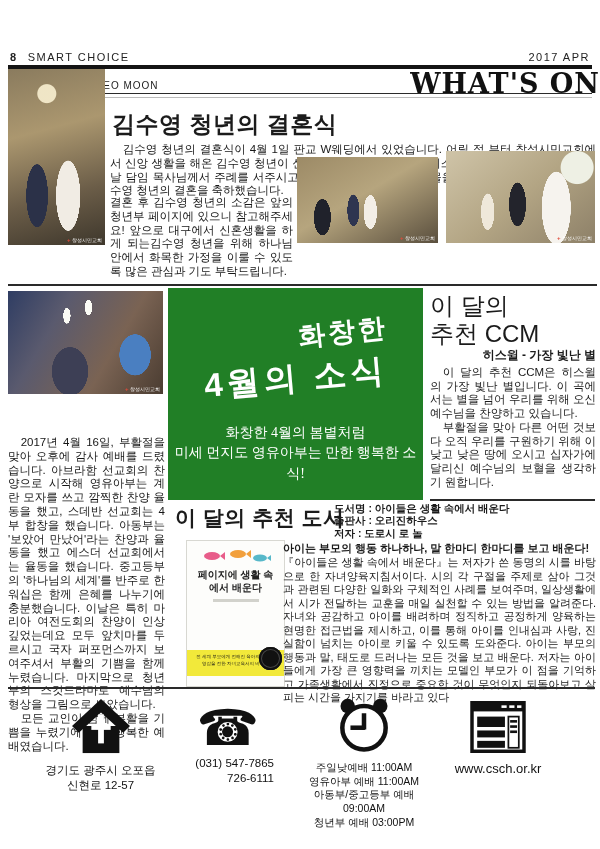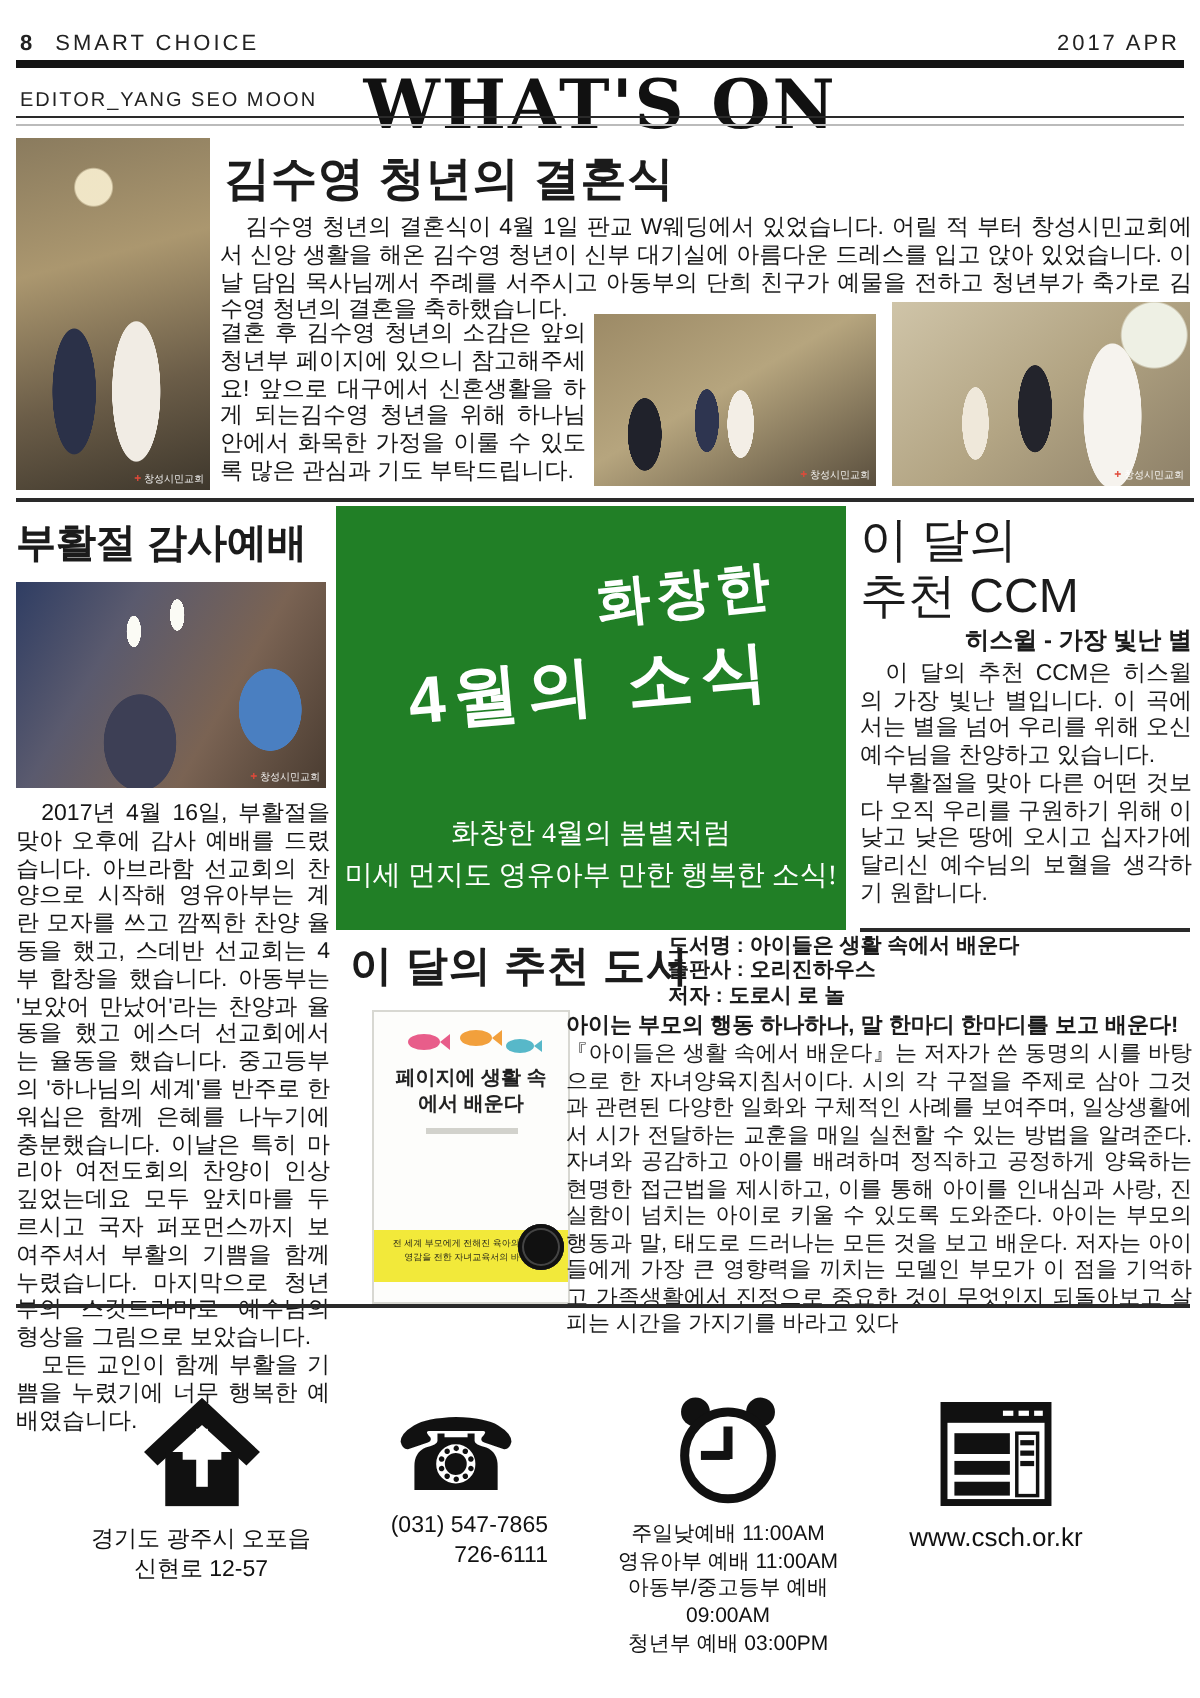--- a/index.html
+++ b/index.html
@@ -1,29 +1,29 @@
 <!DOCTYPE html>
 <html><head>
 <meta charset="utf-8">
 <style>
   html,body{margin:0;padding:0;background:#e9e9e9;}
   .page{
     position:relative;width:600px;height:849px;margin:0 auto;background:#ffffff;
     font-family:"Liberation Sans","DejaVu Sans",sans-serif;color:#1b1b1b;overflow:hidden;
   }
-  .abs{position:absolute;}
+  .abs{position:absolute;margin-top:35px;}
   
   .hdr-brand{top:16px;left:10px;font-size:11px;letter-spacing:1.5px;color:#222;}
   .hdr-brand b{margin-right:10px;}
   .hdr-issue{top:16px;right:10px;font-size:11px;letter-spacing:1.5px;color:#222;}
   .rule-thick{top:30px;left:8px;right:8px;height:4px;background:#141414;}
   .hdr-editor{top:45px;left:10px;font-size:10px;letter-spacing:1px;color:#222;}
-  .masthead{top:33px;left:0;width:100%;text-align:center;
+  .masthead{top:33px;left:0;width:100%;text-align:right;
     font-family:"DejaVu Serif","Liberation Serif",serif;font-weight:bold;
-    font-size:34px;letter-spacing:1px;color:#111;}
+    font-size:27px;letter-spacing:1px;color:#111;}
   .rule-double{top:58px;left:8px;right:8px;height:3px;border-top:1.5px solid #2a2a2a;border-bottom:1px solid #bbb;}
   
   .body-txt{font-size:11.5px;line-height:1.2;text-align:justify;color:#161616;}
   .indent{text-indent:1.1em;}
   h1,h2,h3,p{margin:0;}
   
   .photo{position:absolute;overflow:hidden;}
   .photo .wm{position:absolute;right:3px;bottom:2px;font-size:5px;line-height:1;color:rgba(255,255,255,.9);white-space:nowrap;}
   .photo .wm .cross{color:#e04a3a;font-weight:bold;font-size:6px;}
   .photo-a{left:8px;top:69px;width:97px;height:176px;
@@ -136,21 +136,21 @@
   <div class="abs body-txt e-body">
     <p class="indent">2017년 4월 16일, 부활절을 맞아 오후에 감사 예배를 드렸습니다. 아브라함 선교회의 찬양으로 시작해 영유아부는 계란 모자를 쓰고 깜찍한 찬양 율동을 했고, 스데반 선교회는 4부 합창을 했습니다. 아동부는 '보았어 만났어'라는 찬양과 율동을 했고 에스더 선교회에서는 율동을 했습니다. 중고등부의 '하나님의 세계'를 반주로 한 워십은 함께 은혜를 나누기에 충분했습니다. 이날은 특히 마리아 여전도회의 찬양이 인상깊었는데요 모두 앞치마를 두르시고 국자 퍼포먼스까지 보여주셔서 부활의 기쁨을 함께 누렸습니다. 마지막으로 청년부의 스킷드라마로 예수님의 형상을 그림으로 보았습니다.</p>
     <p class="indent">모든 교인이 함께 부활을 기쁨을 누렸기에 너무 행복한 예배였습니다.</p>
   </div>
 
   <div class="abs green-box" style="background:#217f26;">
     <div class="g-line1">화창한</div>
     <div class="g-line2">4월의 소식</div>
     <div class="g-sub">
       <div>화창한 4월의 봄볕처럼</div>
-      <div>미세 먼지도 영유아부 만한 행복한 소식!</div>
+      <div>미세 먼지도 영유아부는 만한 행복한 소식!</div>
     </div>
   </div>
 
   <h2 class="abs ccm-title">
     <div>이 달의</div>
     <div>추천 CCM</div>
   </h2>
   <div class="abs ccm-body">
     <p class="indent">이 달의 추천 CCM은 히스윌의 가장 빛난 별입니다. 이 곡에서는 별을 넘어 우리를 위해 오신 예수님을 찬양하고 있습니다.</p>
     <p class="indent">부활절을 맞아 다른 어떤 것보다 오직 우리를 구원하기 위해 이 낮고 낮은 땅에 오시고 십자가에 달리신 예수님의 보혈을 생각하기 원합니다.</p>

